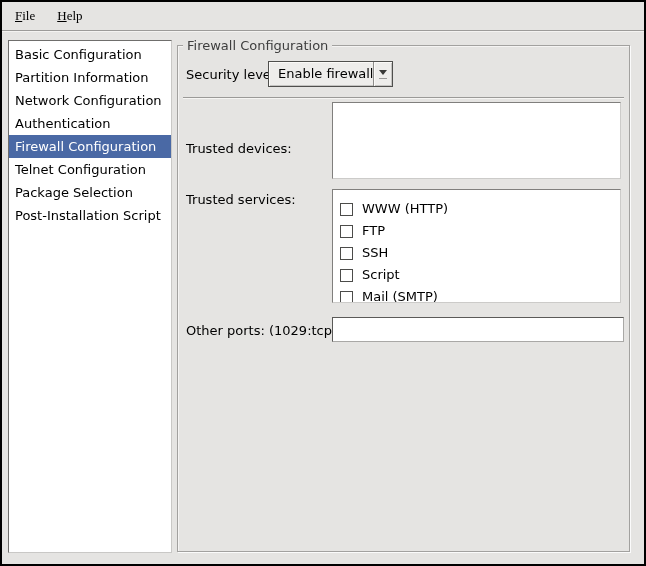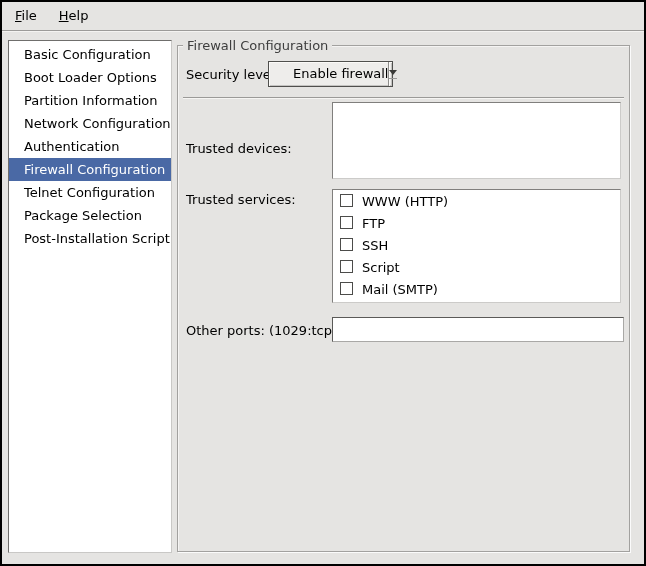--- a/index.html
+++ b/index.html
@@ -24,36 +24,37 @@
     background: #e5e4e2;
     border-bottom: 1px solid #9c9b99;
     box-shadow: 0 1px 0 #f4f3f1;
     display: flex; align-items: stretch;
     padding-left: 2px;
   }
   .menu-item {
     padding: 0 11px;
     line-height: 28px;
     cursor: default;
+    font-family: Liberation Serif, serif;
   }
   .menu-item u { text-decoration: underline; }
   
   .sidebar {
     position: absolute; left: 6px; top: 38px;
     width: 164px; height: 513px;
     background: #ffffff;
     border: 1px solid;
     border-color: #6f6e6c #c9c8c6 #c9c8c6 #6f6e6c;
     padding-top: 2px;
     overflow: hidden;
   }
   .sidebar-item {
     height: 23px;
     line-height: 23px;
-    padding-left: 15px;
+    padding-left: 6px;
     white-space: nowrap;
     cursor: default;
   }
   .sidebar-item.selected {
     background: #4a69a5;
     color: #ffffff;
   }
   
   .frame {
     position: absolute; left: 175px; top: 43px;
@@ -79,21 +80,21 @@
     position: absolute; left: 90px; top: 15px;
     width: 125px; height: 26px;
     background: #eeedeb;
     border: 1px solid #4f4f4d;
     box-shadow: inset 1px 1px 0 #fbfaf8, inset -1px -1px 0 #c4c3c1;
     display: flex; align-items: center;
     cursor: default;
   }
   .combo-value {
     flex: 1;
-    padding-left: 24px;
+    padding-left: 9px;
     line-height: 24px;
     white-space: nowrap;
   }
   .combo-arrow-box {
     width: 26px; height: 100%;
     border-left: 1px solid #8e8d8b;
     box-shadow: inset 1px 0 0 #fbfaf8;
     display: flex; flex-direction: column;
     align-items: center; justify-content: center;
   }
@@ -120,21 +121,21 @@
     width: 289px;
     background: #ffffff;
     border: 1px solid;
     border-color: #807f7d #cccbc9 #cccbc9 #807f7d;
     overflow: hidden;
   }
   .devices-box { top: 56px; height: 77px; }
   .services-box { top: 143px; height: 114px; padding-top: 4px; }
   .service-row {
     height: 22px;
-    display: flex; align-items: flex-start;
+    display: flex; align-items: flex-end;
     padding-left: 7px;
     cursor: default;
   }
   .checkbox {
     width: 13px; height: 13px;
     background: #fff;
     border: 1px solid #4c4c4a;
     flex: none;
   }
   .service-label {
@@ -158,21 +159,20 @@
 
 <div class="window">
 
   <div class="menubar">
     <div class="menu-item"><u>F</u><span>ile</span></div>
     <div class="menu-item"><u>H</u><span>elp</span></div>
   </div>
 
   <div class="sidebar">
     <div class="sidebar-item">Basic Configuration</div>
-    <div class="sidebar-item">Boot Loader Options</div>
     <div class="sidebar-item">Partition Information</div>
     <div class="sidebar-item">Network Configuration</div>
     <div class="sidebar-item">Authentication</div>
     <div class="sidebar-item selected">Firewall Configuration</div>
     <div class="sidebar-item">Telnet Configuration</div>
     <div class="sidebar-item">Package Selection</div>
     <div class="sidebar-item">Post-Installation Script</div>
   </div>
 
   <div class="frame">

